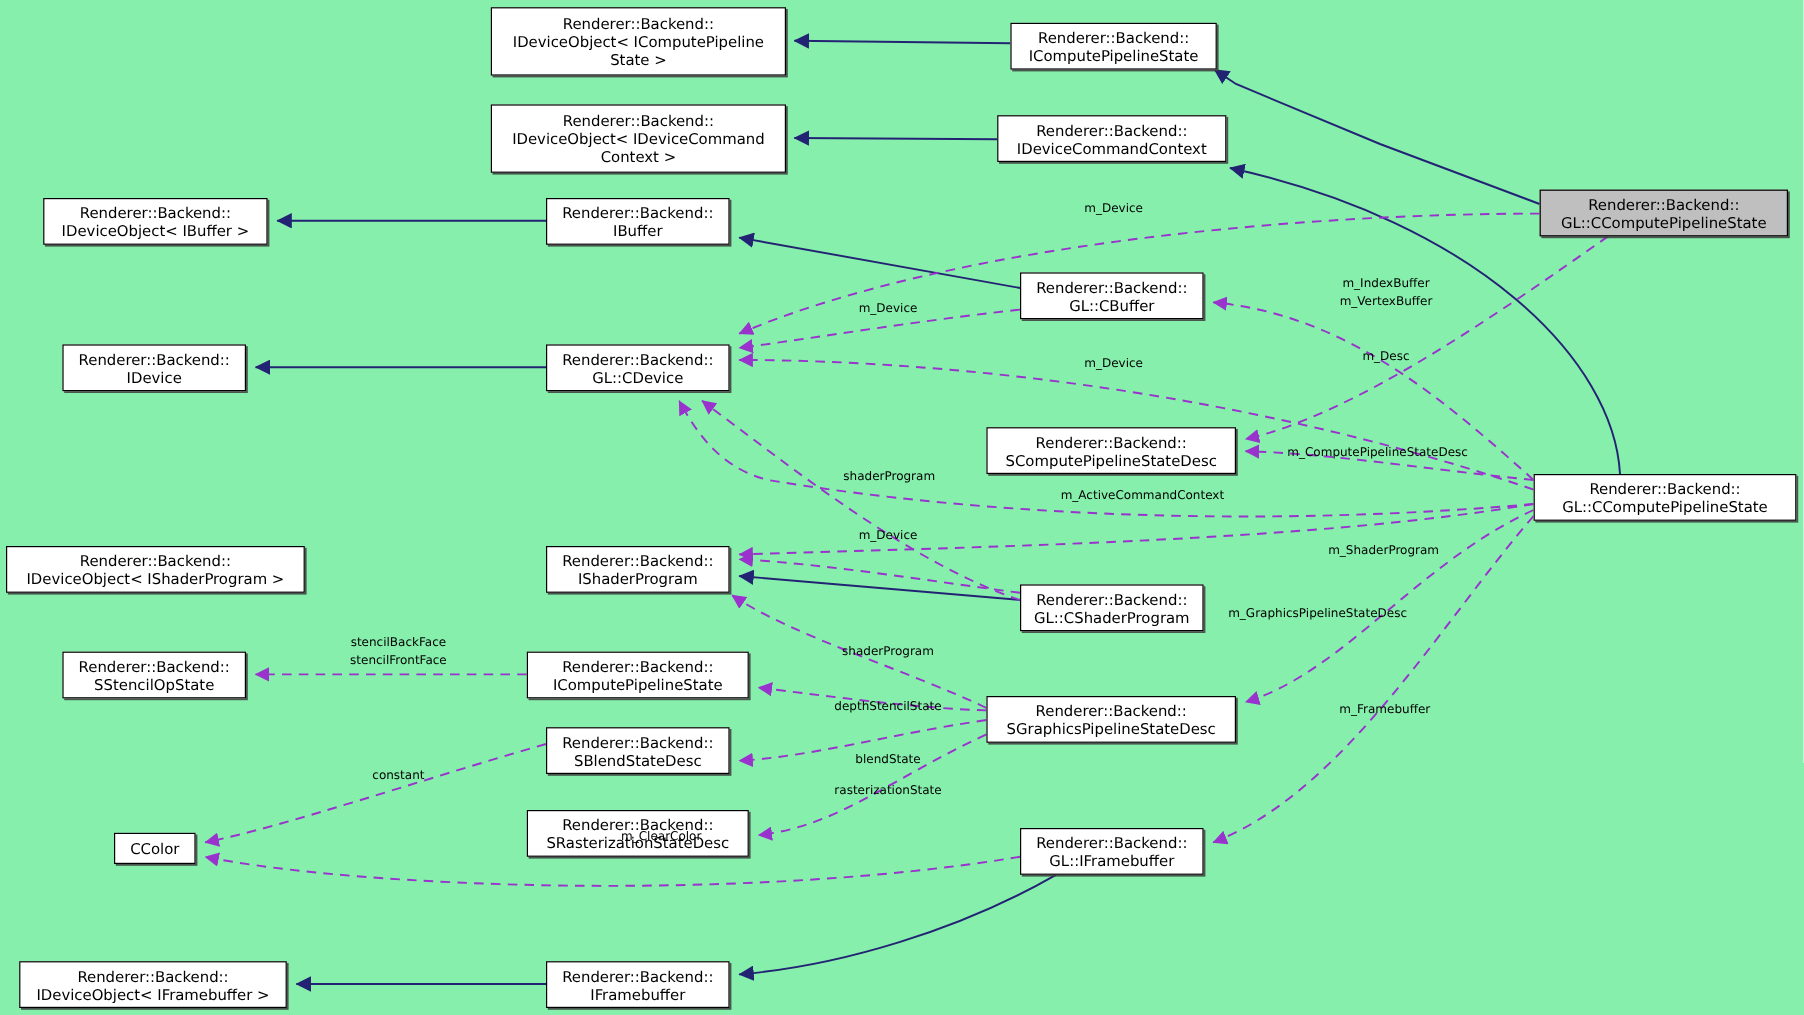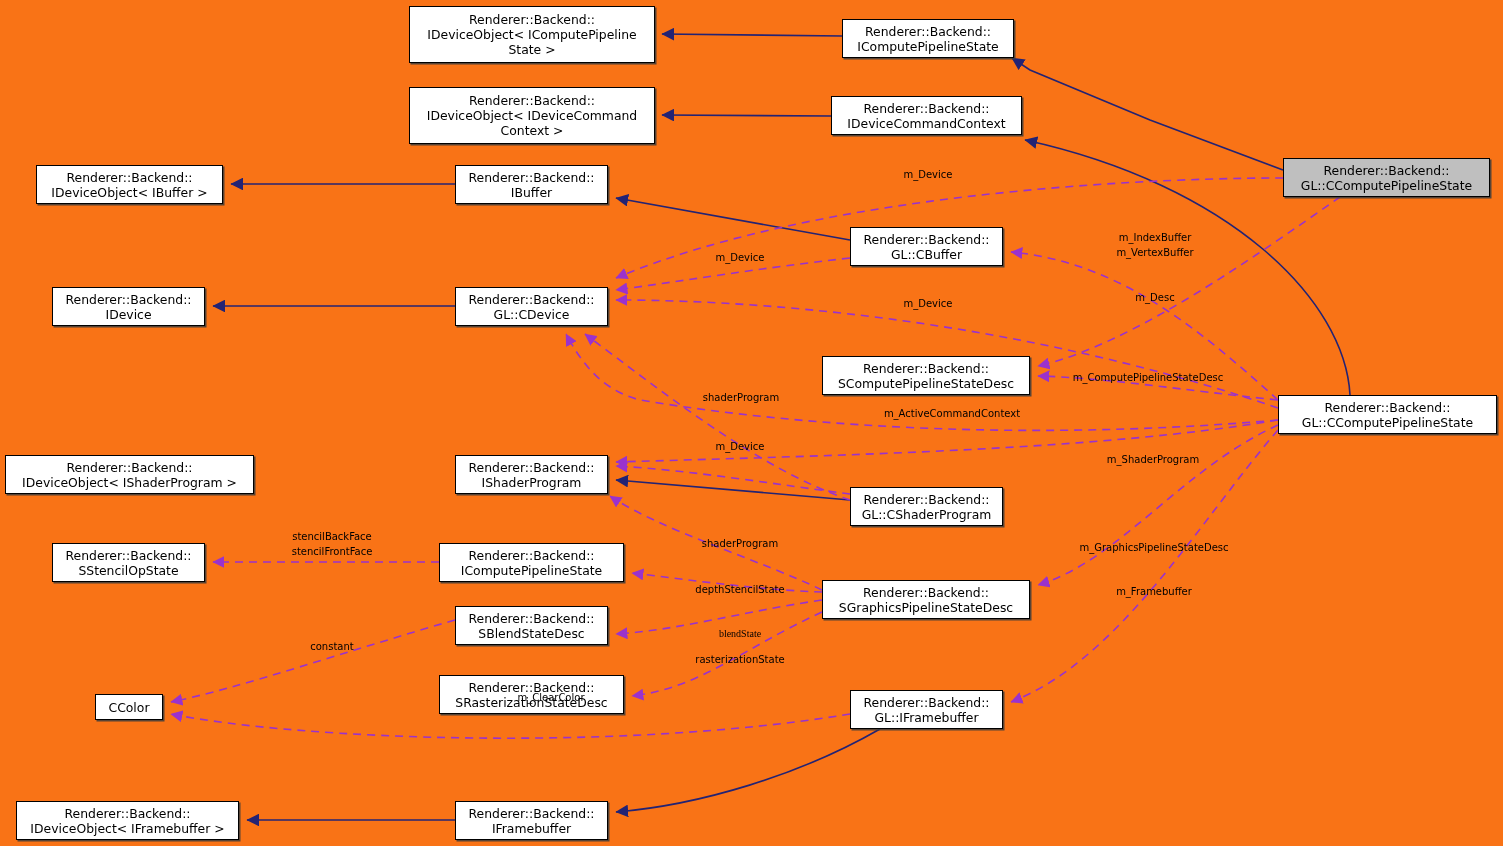--- a/index.html
+++ b/index.html
@@ -4,21 +4,21 @@
 <style>
   html, body {
     margin: 0;
     padding: 0;
     background: #ffffff;
   }
   #diagram {
     position: relative;
     width: 1503px;
     height: 846px;
-    background: #f97316;
+    background: #86efac;
     font-family: "DejaVu Sans", "Liberation Sans", sans-serif;
     overflow: hidden;
   }
   #edge-layer {
     position: absolute;
     left: 0;
     top: 0;
     width: 1503px;
     height: 846px;
     pointer-events: none;
@@ -137,25 +137,25 @@
       <div class="edge-label" style="left: 1155px; top: 245px;">m_IndexBuffer
 m_VertexBuffer</div>
       <div class="edge-label" style="left: 740px; top: 258px;">m_Device</div>
       <div class="edge-label" style="left: 928px; top: 304px;">m_Device</div>
       <div class="edge-label" style="left: 1155px; top: 298px;">m_Desc</div>
       <div class="edge-label" style="left: 741px; top: 398px;">shaderProgram</div>
       <div class="edge-label" style="left: 1148px; top: 378px;">m_ComputePipelineStateDesc</div>
       <div class="edge-label" style="left: 928px; top: 414px; margin-left: 24px;">m_ActiveCommandContext</div>
       <div class="edge-label" style="left: 740px; top: 447px;">m_Device</div>
       <div class="edge-label" style="left: 1153px; top: 460px;">m_ShaderProgram</div>
-      <div class="edge-label" style="left: 1154px; top: 512px; margin-top: 36px;">m_GraphicsPipelineStateDesc</div>
+      <div class="edge-label" style="left: 1098px; top: 512px;">m_GraphicsPipelineStateDesc</div>
       <div class="edge-label" style="left: 332px; top: 544px;">stencilBackFace
 stencilFrontFace</div>
       <div class="edge-label" style="left: 740px; top: 544px;">shaderProgram</div>
       <div class="edge-label" style="left: 740px; top: 590px;">depthStencilState</div>
       <div class="edge-label" style="left: 1154px; top: 592px;">m_Framebuffer</div>
-      <div class="edge-label" style="left: 740px; top: 634px; font-family: Liberation Serif, serif;">blendState</div>
+      <div class="edge-label" style="left: 740px; top: 634px;">blendState</div>
       <div class="edge-label" style="left: 740px; top: 660px;">rasterizationState</div>
       <div class="edge-label" style="left: 332px; top: 647px;">constant</div>
       <div class="edge-label" style="left: 531px; top: 698px; padding-left: 40px;">m_ClearColor</div>
     </div>
 
 </div>
 
 </body></html>

